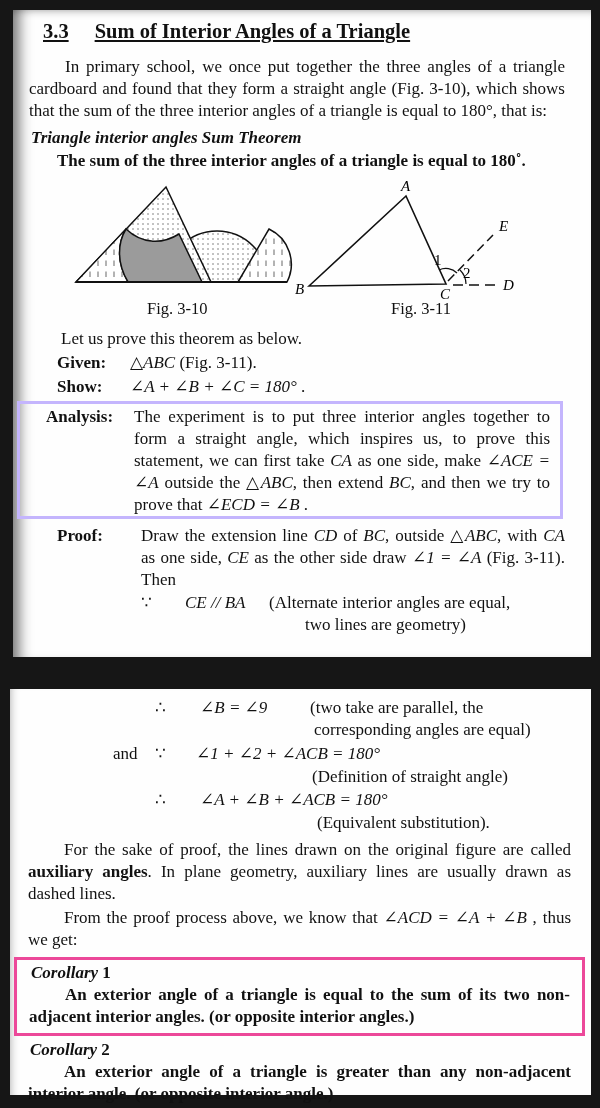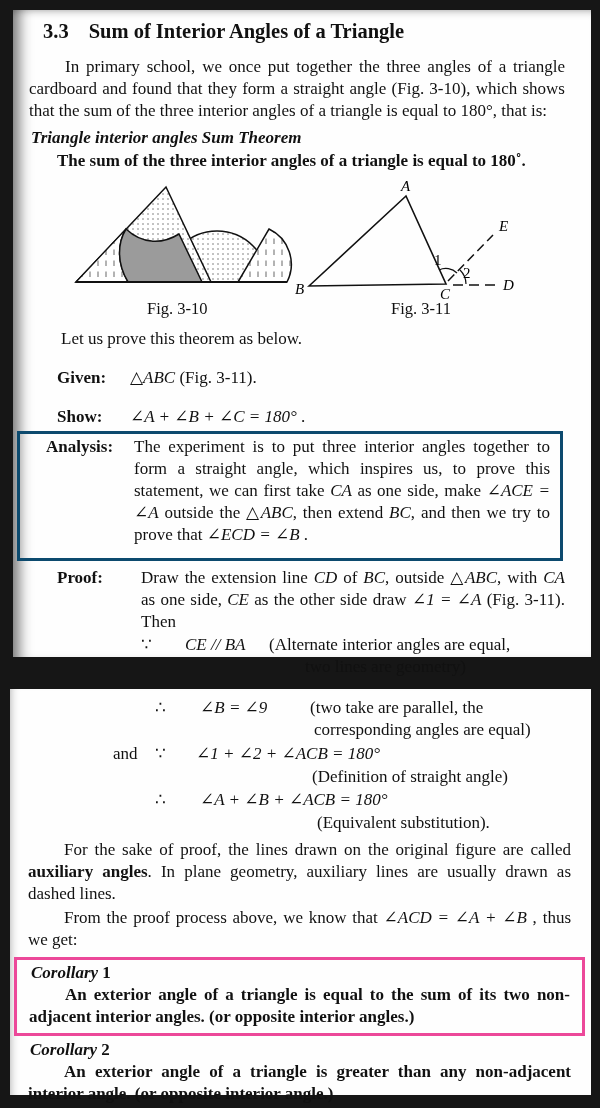--- a/index.html
+++ b/index.html
@@ -22,43 +22,43 @@
     box-shadow:inset 16px 0 14px -10px rgba(0,0,0,.55), inset 0 8px 10px -8px rgba(0,0,0,.35);
   }
   #page2{
     left:10px;top:689px;width:581px;height:406px;
     padding:8px 20px 4px 18px;
     box-shadow:inset 8px 0 10px -8px rgba(0,0,0,.35);
   }
   .fs{font-size:17px;line-height:22px;}
   h1.sec{
     font-size:20.5px;margin:2px 0 14px 14px;
-    display:flex;gap:20px;font-weight:bold;
+    display:flex;gap:26px;font-weight:bold;text-decoration:underline;
   }
   p.body-par{
     margin:0;text-align:justify;text-indent:36px;
   }
   .thm-name{font-weight:bold;font-style:italic;margin:5px 0 0 2px;}
   .thm-stmt{font-weight:bold;margin:1px 0 0 0;text-indent:28px;}
   .figrow{position:relative;height:150px;margin-top:4px;}
   .figcap{position:absolute;font-size:16.5px;}
   #cap10{left:118px;top:122px;}
   #cap11{left:362px;top:122px;}
   .svgfig{position:absolute;}
   #fig10{left:42px;top:6px;}
   #fig11{left:262px;top:2px;}
   .letus{margin:2px 0 0 0;text-indent:32px;}
-  .stmt{position:relative;padding-left:101px;margin-top:17px;}
+  .stmt{position:relative;padding-left:101px;margin-top:2px;}
   .stmt .lbl{position:absolute;left:28px;top:0;font-weight:bold;}
   .abox{
-    border:3px solid #0c4a6e;
+    border:3px solid #c4b5fd;
     margin:3px 0 2px -12px;
     width:546px;
     box-sizing:border-box;
-    padding:2px 10px 12px 10px;
+    padding:2px 10px 0 10px;
   }
   .hang{position:relative;padding-left:104px;text-align:justify;}
   .hang .lbl{position:absolute;left:16px;top:0;font-weight:bold;}
   .proofblk{position:relative;padding-left:112px;margin-top:6px;text-align:justify;}
   .proofblk .lbl{position:absolute;left:28px;top:0;font-weight:bold;}
   .becrow{display:flex;margin-left:112px;margin-top:1px;}
   .becrow .bsym{width:44px;}
   .becrow .bmath{width:84px;font-style:italic;}
   .becrow .breason span{display:block;}
   .becrow .breason span:nth-child(2){margin-left:36px;}

